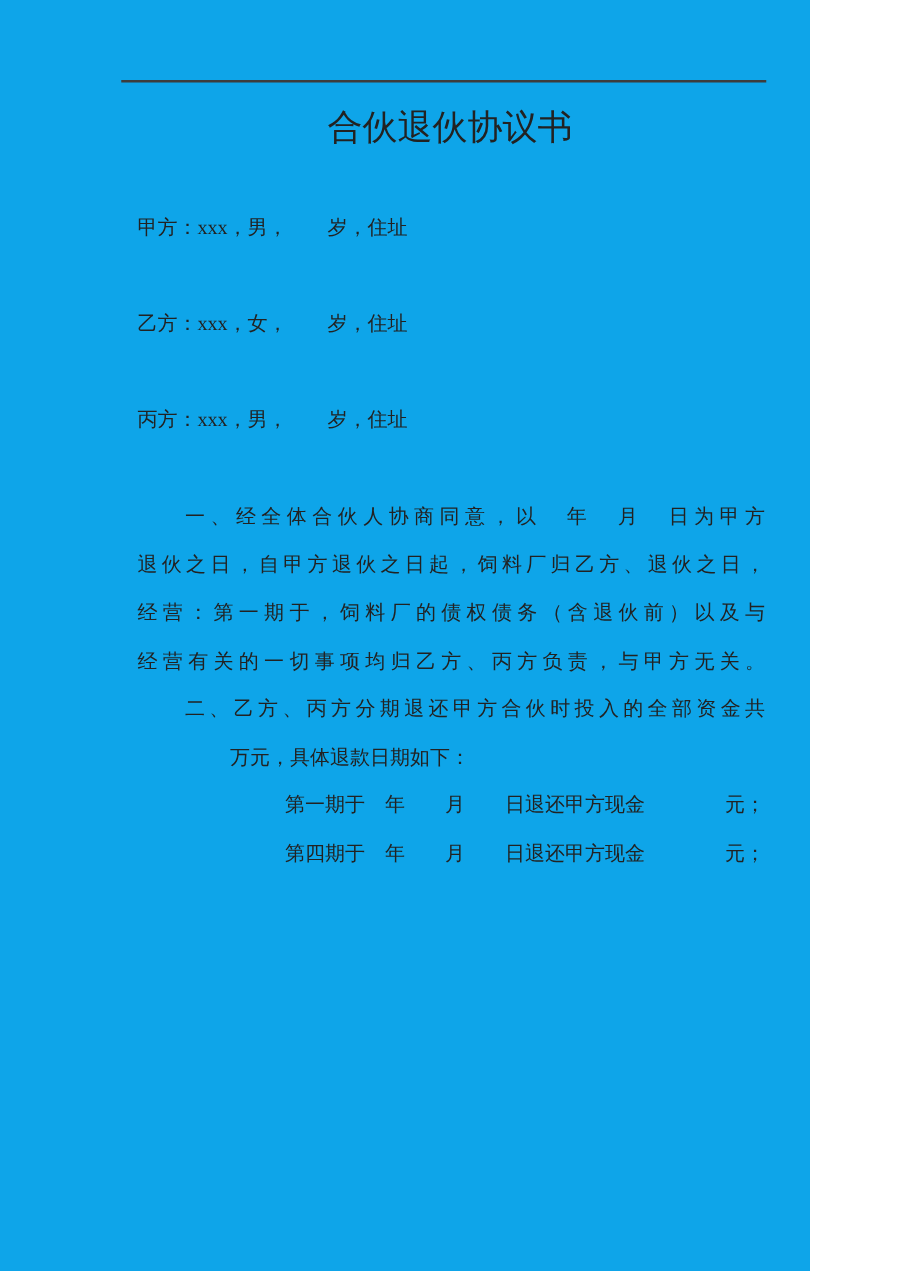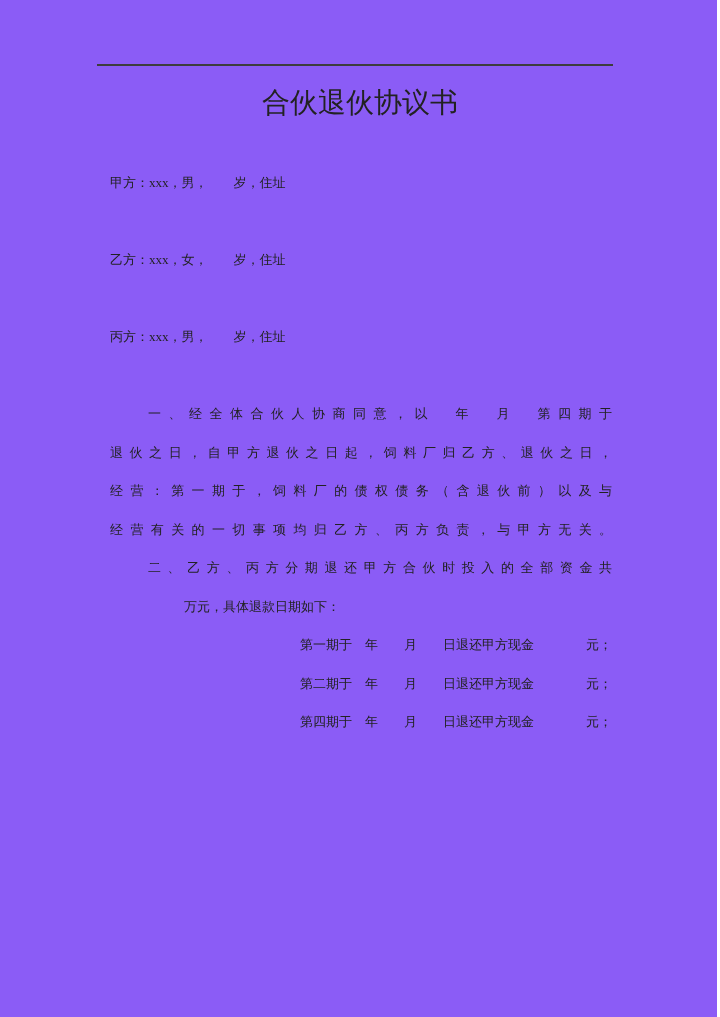--- a/index.html
+++ b/index.html
@@ -2,23 +2,23 @@
 <html><head>
 <meta charset="utf-8">
 <style>
   html, body {
     margin: 0;
     padding: 0;
     background: #ffffff;
   }
   .page {
     position: relative;
-    width: 717px;
+    width: 648px;
     height: 1017px;
-    background: #8b5cf6;
+    background: #0ea5e9;
     color: #222222;
     font-family: "Liberation Serif", "DejaVu Serif", serif;
     overflow: hidden;
   }
   .rule {
     position: absolute;
     left: 97px;
     top: 64px;
     width: 516px;
     height: 0;
@@ -34,21 +34,21 @@
     font-size: 28px;
     line-height: 38px;
     font-weight: normal;
     color: #222222;
   }
   .content {
     position: absolute;
     left: 110px;
     top: 164px;
     width: 502px;
-    font-size: 13px;
+    font-size: 16px;
     line-height: 38.5px;
   }
   .party {
     margin: 0 0 38.5px 0;
     white-space: pre;
   }
   .para { margin: 0; }
   .ln {
     margin: 0;
     white-space: pre;
@@ -72,31 +72,30 @@
   <h1 class="title">合伙退伙协议书</h1>
 
   <div class="content">
 
     <p class="party">甲方：xxx，男，　　岁，住址</p>
     <p class="party">乙方：xxx，女，　　岁，住址</p>
     <p class="party">丙方：xxx，男，　　岁，住址</p>
 
 
     <div class="para">
-      <div class="ln j ind">一、经全体合伙人协商同意，以　年　月　第四期于</div>
+      <div class="ln j ind">一、经全体合伙人协商同意，以　年　月　日为甲方</div>
       <div class="ln j">退伙之日，自甲方退伙之日起，饲料厂归乙方、退伙之日，</div>
       <div class="ln j">经营：第一期于，饲料厂的债权债务（含退伙前）以及与</div>
       <div class="ln j">经营有关的一切事项均归乙方、丙方负责，与甲方无关。</div>
     </div>
 
     <div class="para">
       <div class="ln j ind">二、乙方、丙方分期退还甲方合伙时投入的全部资金共</div>
       <div class="ln hang">万元，具体退款日期如下：</div>
     </div>
 
     <div class="para">
       <div class="ln ind">第一期于　年　　月　　日退还甲方现金　　　　元；</div>
-      <div class="ln ind">第二期于　年　　月　　日退还甲方现金　　　　元；</div>
       <div class="ln ind">第四期于　年　　月　　日退还甲方现金　　　　元；</div>
     </div>
 
   </div>
 </div>
 
 </body></html>

